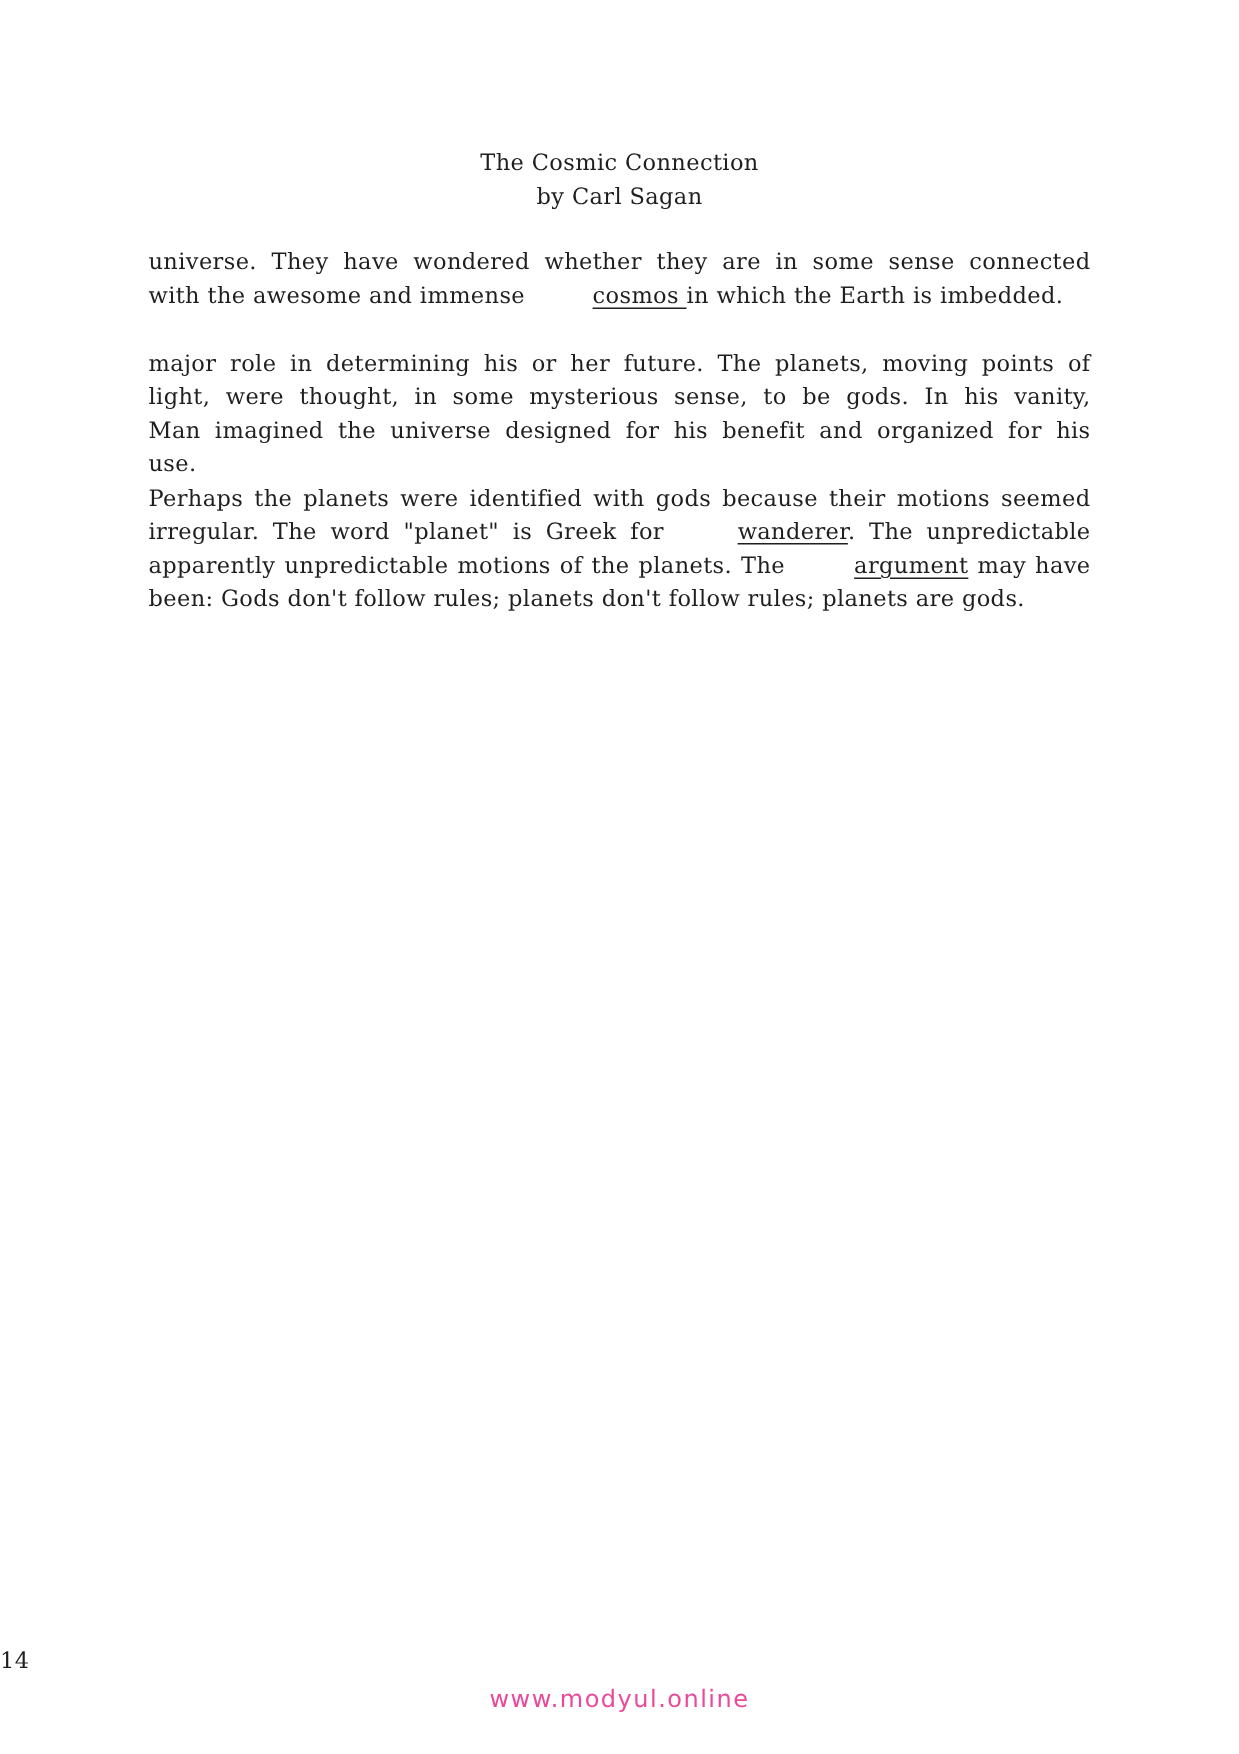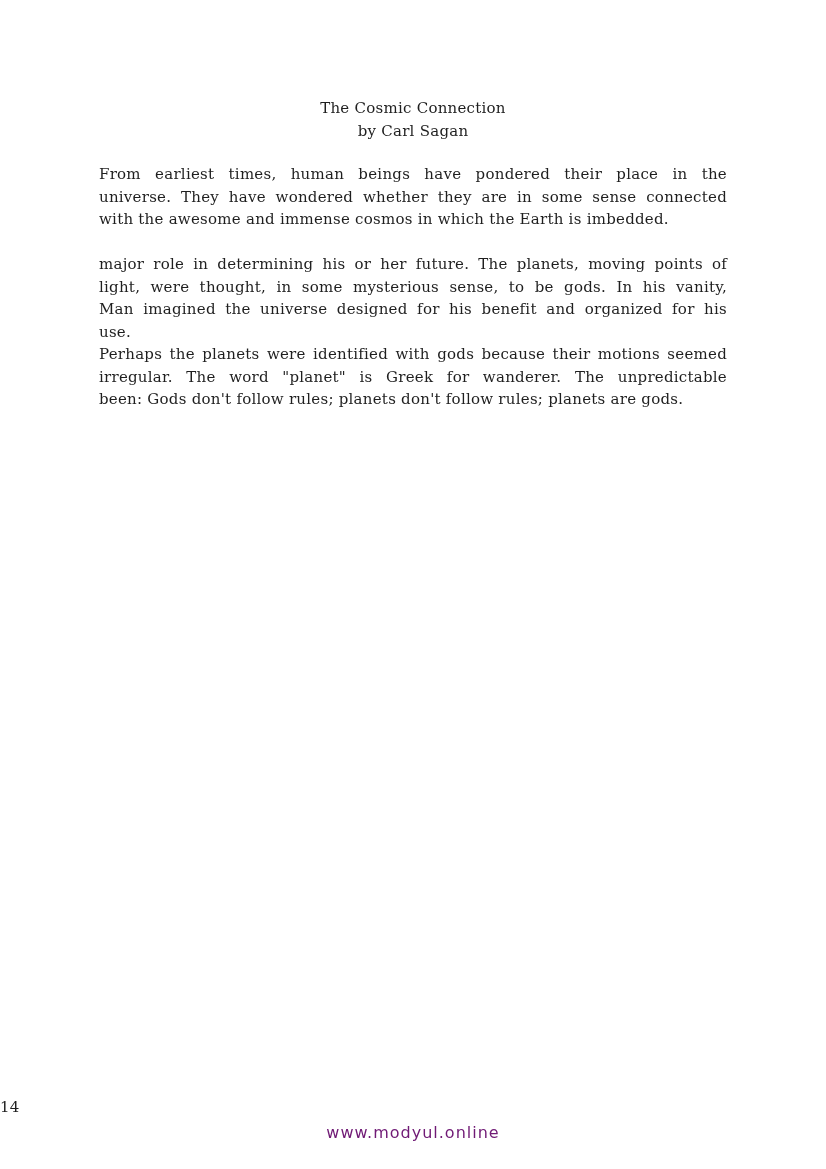--- a/index.html
+++ b/index.html
@@ -35,22 +35,24 @@
   }
   .para.gap-after { margin-bottom: 22.5px; }
 
   .line {
     text-align: justify;
     text-align-last: justify;
   }
   .line.last { text-align-last: left; }
 
   .u {
+    text-decoration: underline;
     text-decoration-thickness: 1.3px;
     text-underline-offset: 3px;
+    margin-left: 40px;
   }
 
   .page-number {
     position: absolute;
     left: 0;
     width: 100%;
     bottom: 51px;
     text-align: left;
     letter-spacing: 0.25px;
   }
@@ -71,32 +73,32 @@
 <body>
 
 <div class="page" style="background: rgb(255, 255, 255); color: rgb(31, 31, 31);">
   <div class="content">
     <div class="title-block">
       <div>The Cosmic Connection</div>
       <div>by Carl Sagan</div>
     </div>
     <div>
         <div class="para gap-after">
-          <div class="line"><span>From earliest times, human beings have pondered their place in the</span></div>
           <div class="line"><span>universe. They have wondered whether they are in some sense connected</span></div>
           <div class="line last"><span>with the awesome and immense </span><span class="u">cosmos </span><span>in which the Earth is imbedded.</span></div>
         </div>
         <div class="para">
           <div class="line"><span>major role in determining his or her future. The planets, moving points of</span></div>
           <div class="line"><span>light, were thought, in some mysterious sense, to be gods. In his vanity,</span></div>
           <div class="line"><span>Man imagined the universe designed for his benefit and organized for his</span></div>
           <div class="line last"><span>use.</span></div>
         </div>
         <div class="para">
           <div class="line"><span>Perhaps the planets were identified with gods because their motions seemed</span></div>
           <div class="line"><span>irregular. The word "planet" is Greek for </span><span class="u">wanderer</span><span>. The unpredictable</span></div>
+          <div class="line"><span>apparently unpredictable motions of the planets. The </span><span class="u">argument</span><span> may have</span></div>
           <div class="line last"><span>been: Gods don't follow rules; planets don't follow rules; planets are gods.</span></div>
         </div>
       </div>
   </div>
   <div class="page-number">14</div>
-  <div class="watermark" style="color: #701a75;">www.modyul.online</div>
+  <div class="watermark" style="color: #ec4899;">www.modyul.online</div>
 </div>
 
 </body></html>

